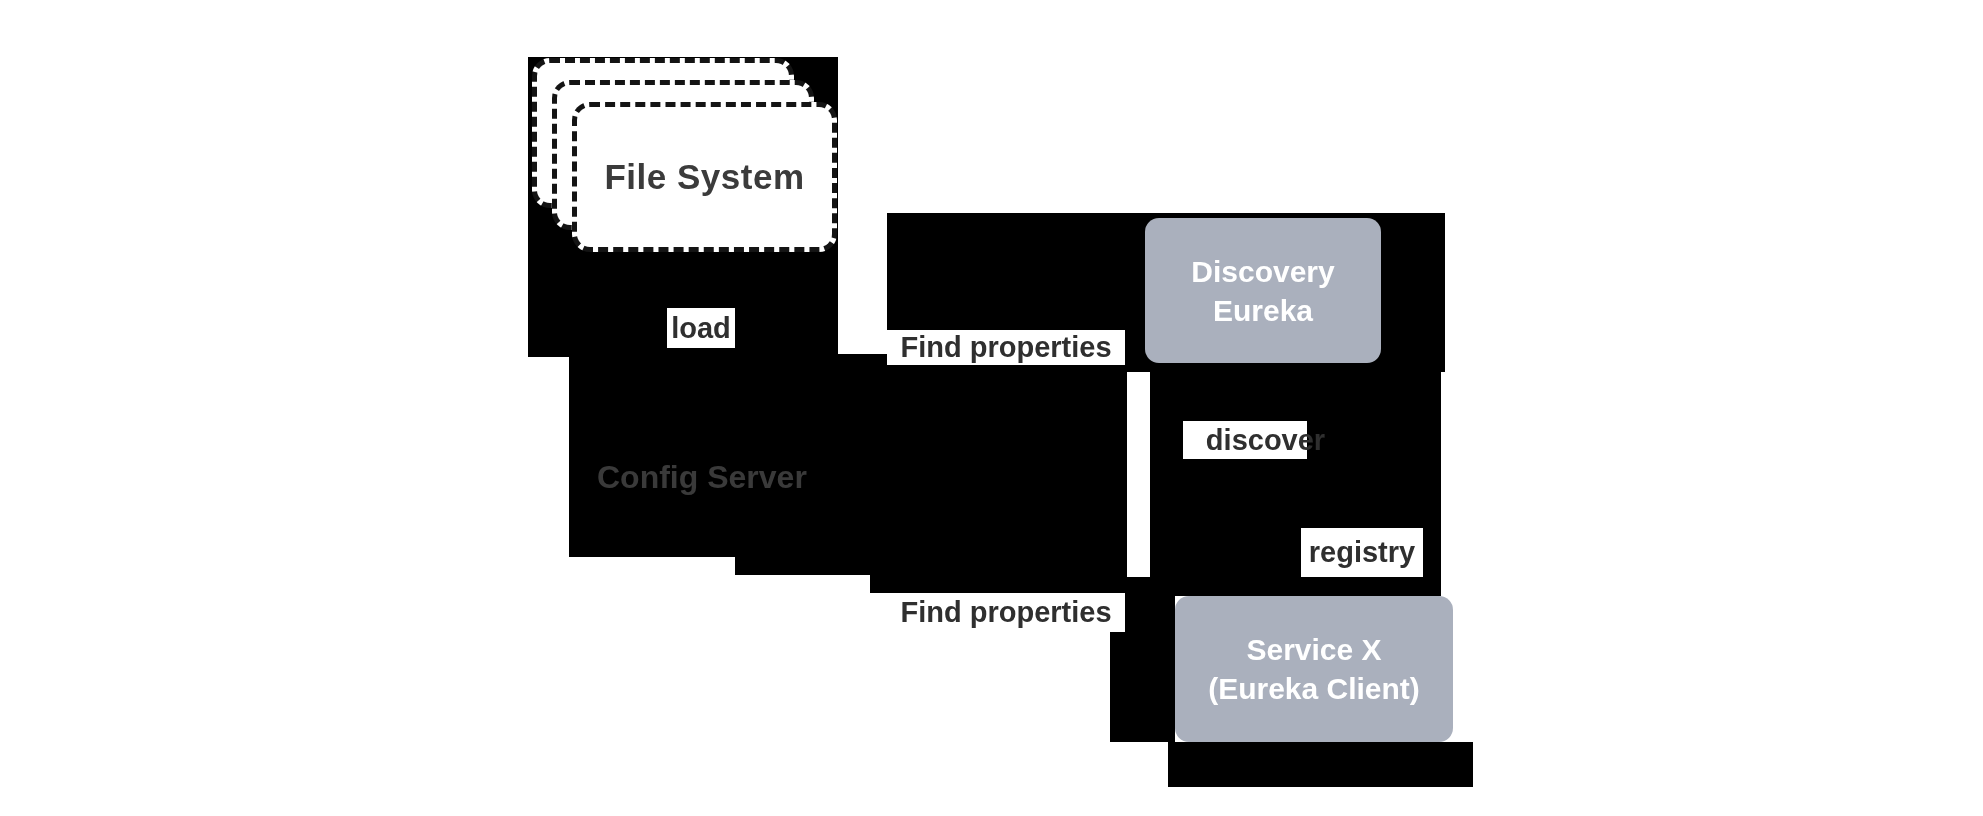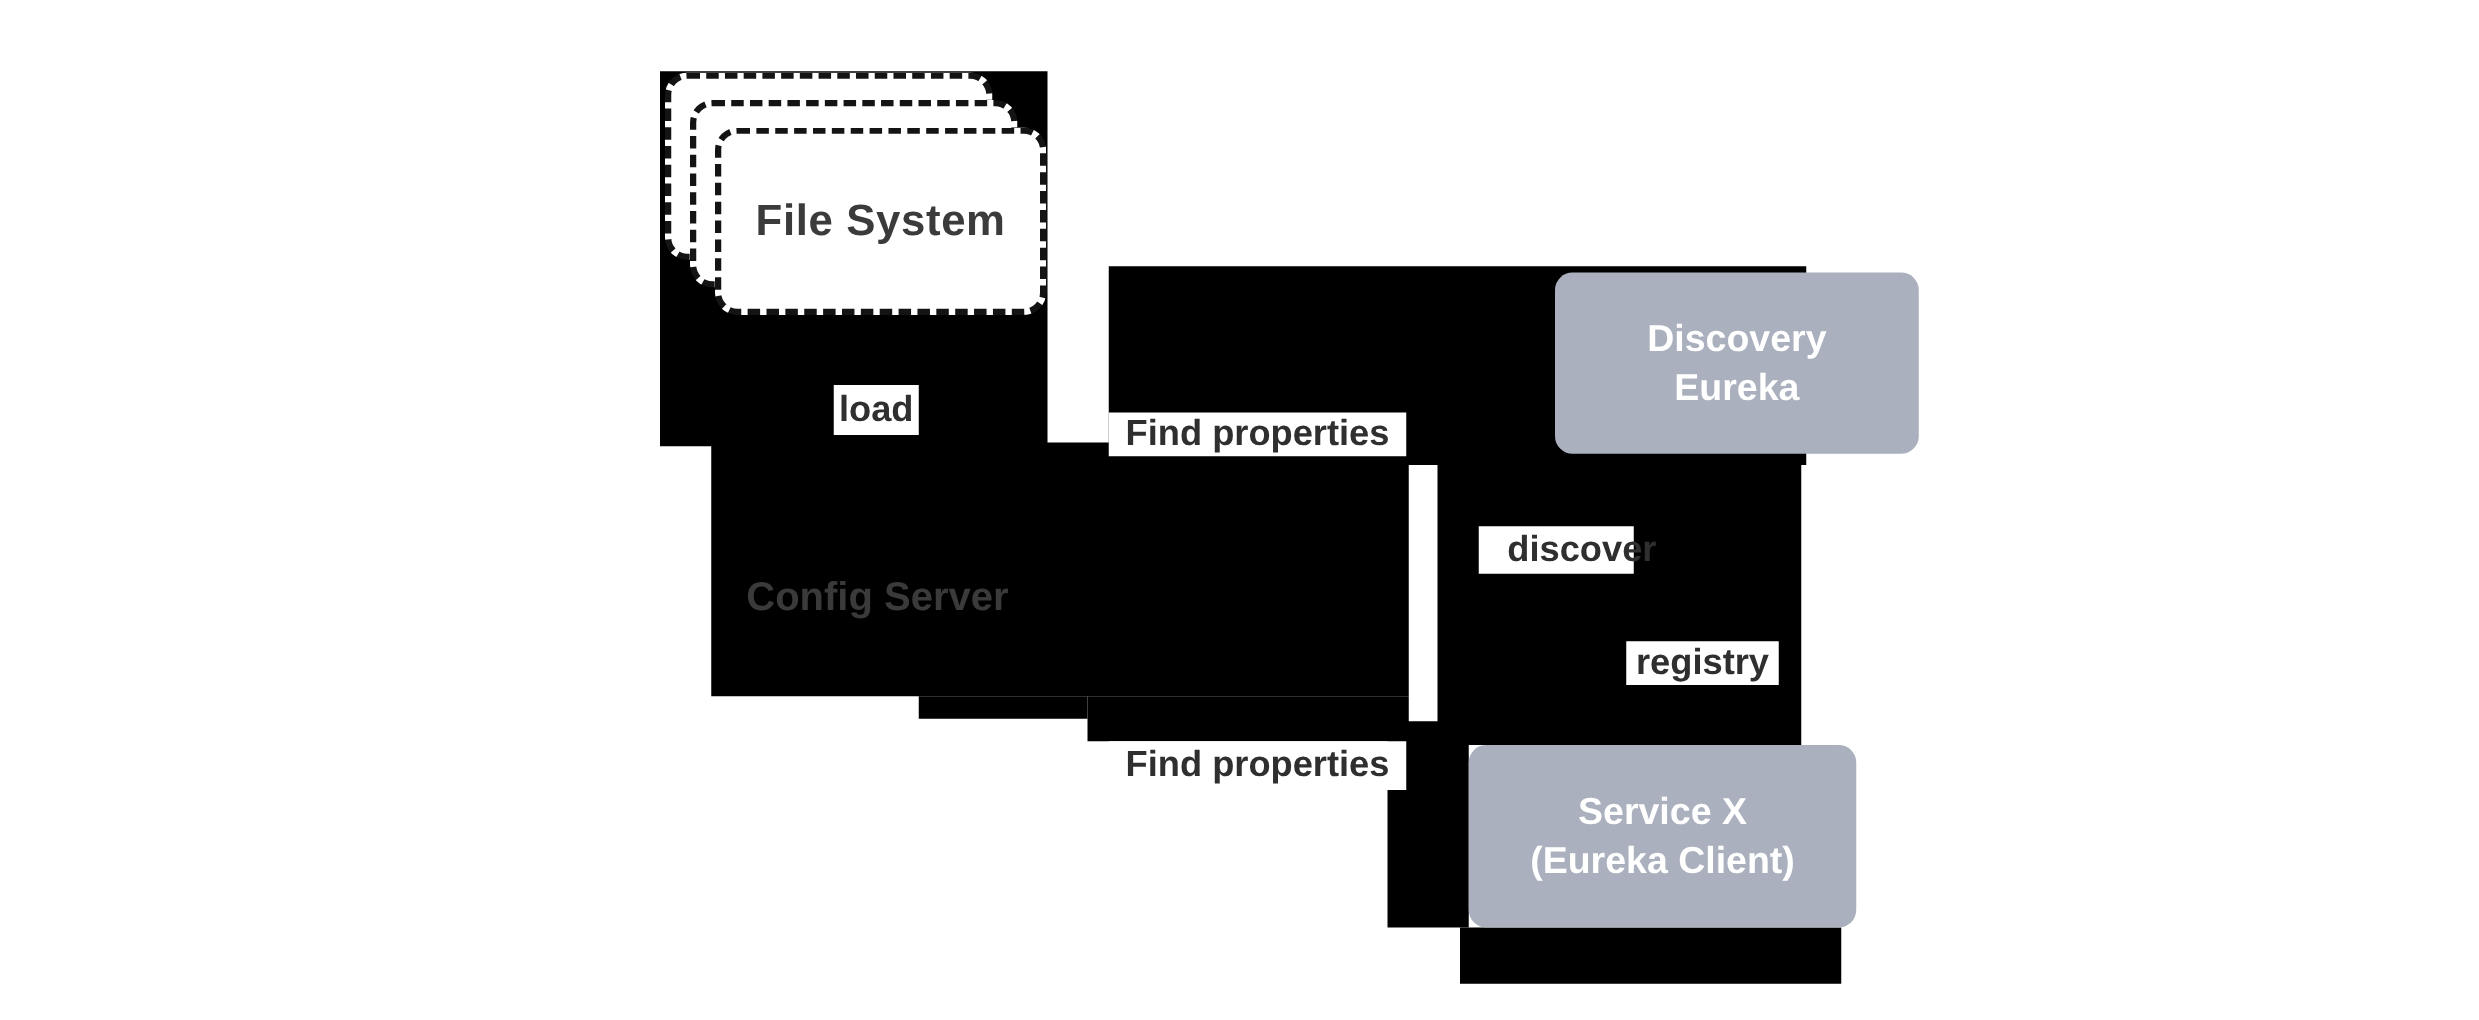--- a/index.html
+++ b/index.html
@@ -35,32 +35,32 @@
     display:flex;align-items:center;justify-content:center;}
   .fs-label{
     font-size:35px;font-weight:bold;color:var(--file-system-text);letter-spacing:0.5px;
   }
   
   .node{
     position:absolute;background:var(--node-fill);border-radius:14px;
     display:flex;flex-direction:column;align-items:center;justify-content:center;
     color:var(--node-text);font-weight:bold;font-size:30px;line-height:39px;text-align:center;
   }
-  .node-discovery{left:1244px;top:218px;width:291px;height:145px;}
-  .node-servicex {left:1175px;top:596px;width:310px;height:146px;}
+  .node-discovery{left:1145px;top:218px;width:236px;height:145px;}
+  .node-servicex {left:1175px;top:596px;width:278px;height:146px;}
   
   .edge-label{
     position:absolute;background:var(--label-bg);color:var(--label-text);
     font-weight:bold;font-size:29px;display:flex;align-items:center;justify-content:center;
     white-space:nowrap;
   }
   .lbl-load    {left:667px;top:308px;width:68px;height:40px;}
   .lbl-fpt     {left:887px;top:330px;width:238px;height:35px;}
   .lbl-discover{left:1183px;top:421px;width:124px;height:38px;padding-left:41px;}
-  .lbl-registry{left:1301px;top:513px;width:122px;height:35px;}
+  .lbl-registry{left:1301px;top:528px;width:122px;height:49px;}
   .lbl-fpb     {left:887px;top:593px;width:238px;height:39px;}
   
   .config-label{
     position:absolute;left:597px;top:459px;width:215px;height:34px;
     color:var(--config-server-text);font-weight:bold;font-size:32px;white-space:nowrap;
   }
 </style>
 </head>
 <body>
 

